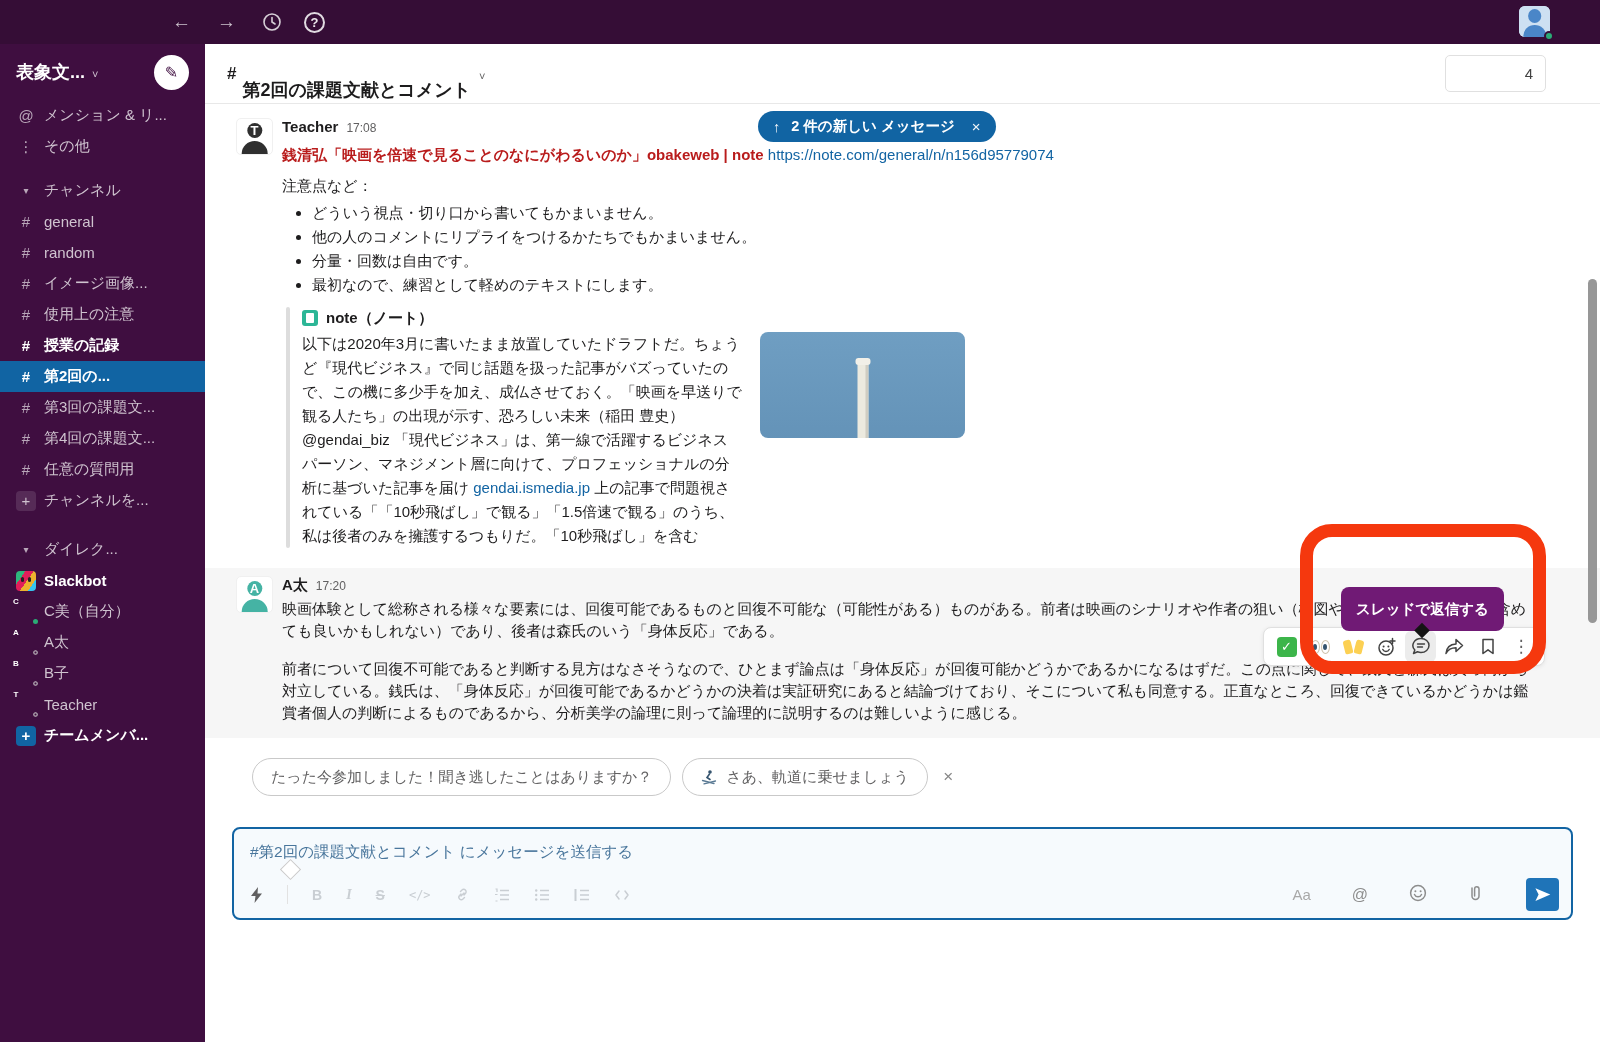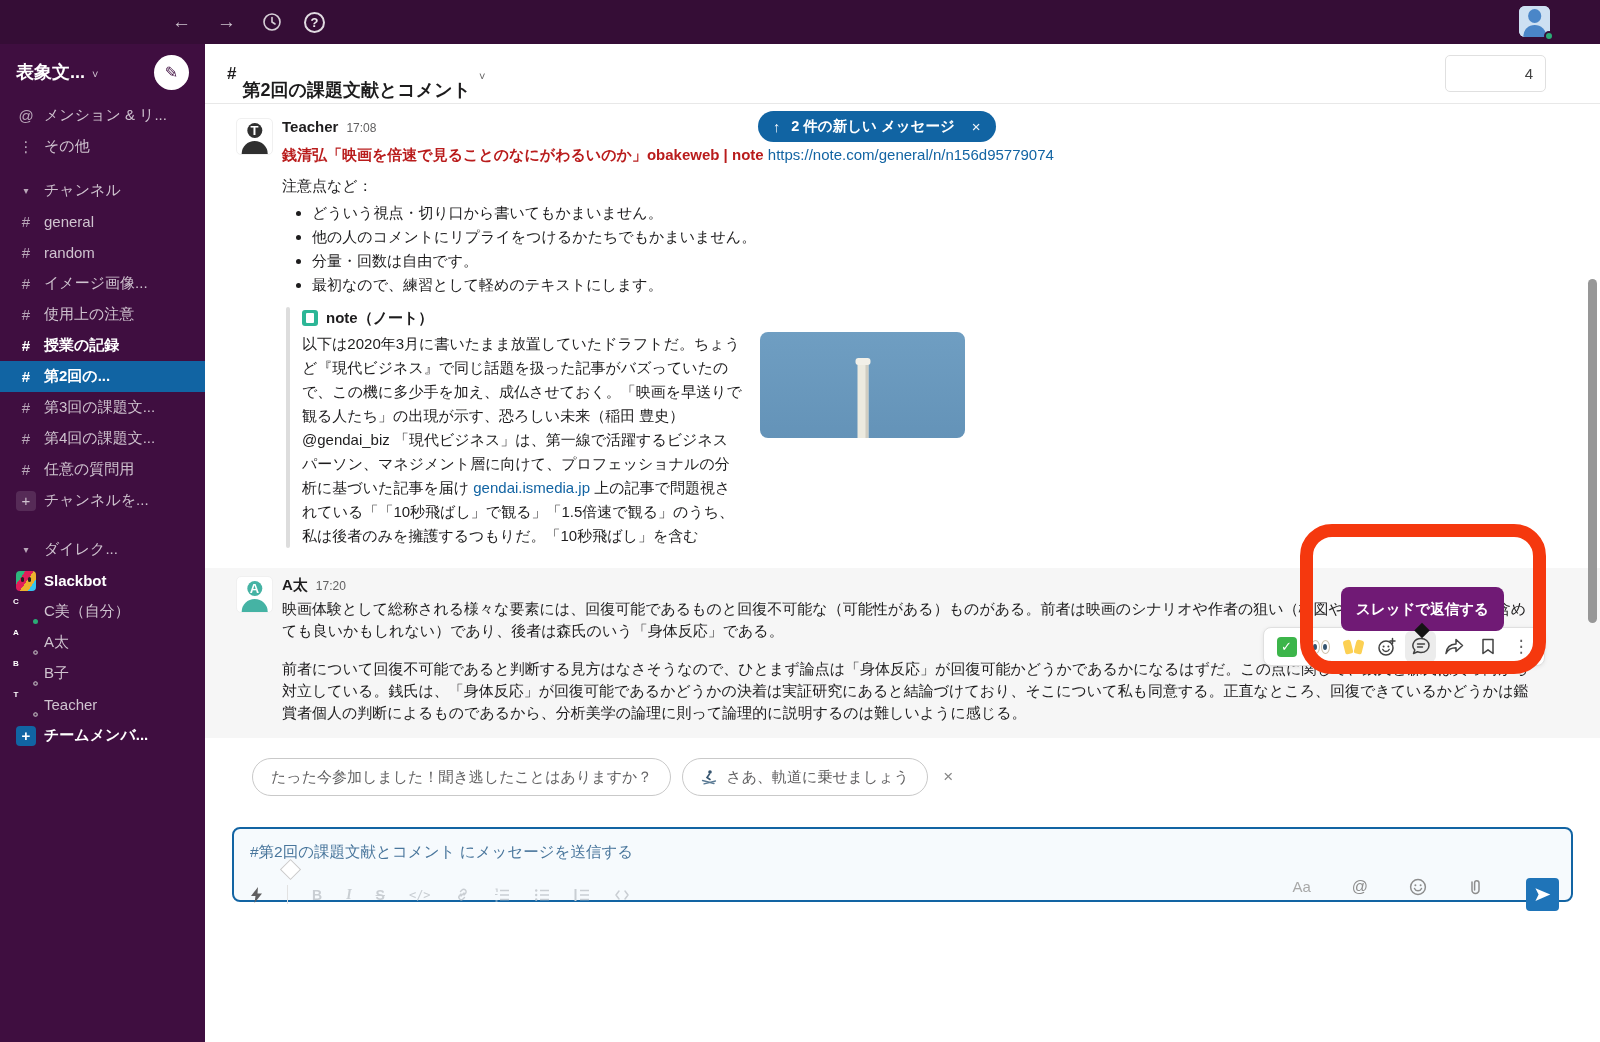--- a/index.html
+++ b/index.html
@@ -111,31 +111,31 @@
   .gap12 { margin-top:16px; }
 
   
   .chips-row { display:flex; align-items:center; gap:11px; margin:20px 0 0 47px; position:relative; z-index:1; }
   .chip { height:38px; border:1px solid #c9c9c9; border-radius:19px; background:#fff; display:flex; align-items:center;
     padding:0 18px; font-size:15px; color:#616061; gap:9px; position:relative; z-index:1; }
   .chips-close { color:#868686; font-size:17px; margin-left:4px; }
   .chip-tail { position:absolute; left:283px; top:862px; width:15px; height:15px; background:#fff;
     border:1px solid #c9c9c9; transform:rotate(45deg); z-index:0; }
 
-  .composer { margin:31px 27px 0 27px; height:75px; border:2px solid #1264a3; border-radius:8px; background:#f6fafd; }
+  .composer { margin:31px 27px 0 27px; height:93px; border:2px solid #1264a3; border-radius:8px; background:#f6fafd; }
   .composer-text { padding:13px 16px 0; font-size:15.5px; color:#49769c; }
   .composer-bar { display:flex; align-items:center; margin-top:15px; padding:0 12px 0 16px; }
   .fmt-left { display:flex; align-items:center; gap:24px; }
   .fmt { color:#c9ced3; font-size:14px; font-weight:bold; display:flex; align-items:center; }
   .fmt.dark { color:#616061; }
   .fmt.it { font-style:italic; font-family:"Liberation Serif",serif; }
   .fmt.st { text-decoration:line-through; }
   .fmt.code { font-family:"DejaVu Sans Mono",monospace; font-size:12px; font-weight:normal; }
   .vdiv { width:1px; height:19px; background:#e2e2e2; }
-  .fmt-right { margin-left:auto; display:flex; gap:41px; color:#8d8d8d; }
+  .fmt-right { margin-left:auto; display:flex; align-items:center; gap:41px; color:#8d8d8d; }
   .fmt-right .aa { font-size:15px; color:#a8a8a8; }
   .fmt-right .at { font-size:16px; }
   .send-btn { width:33px; height:33px; border-radius:4px; background:#1f74b8; display:flex;
     align-items:center; justify-content:center; margin-left:2px; }
 
   
   .pill { position:absolute; left:758px; top:111px; height:31px; border-radius:16px; background:#1164a3;
     color:#fff; display:flex; align-items:center; padding:0 15px; gap:11px; font-size:14.5px; font-weight:bold; z-index:5; }
   .pill .px { font-weight:normal; font-size:15px; opacity:.95; margin-left:6px; }
   .hover-toolbar { position:absolute; left:1263px; top:627px; width:282px; height:39px; background:#fff;

